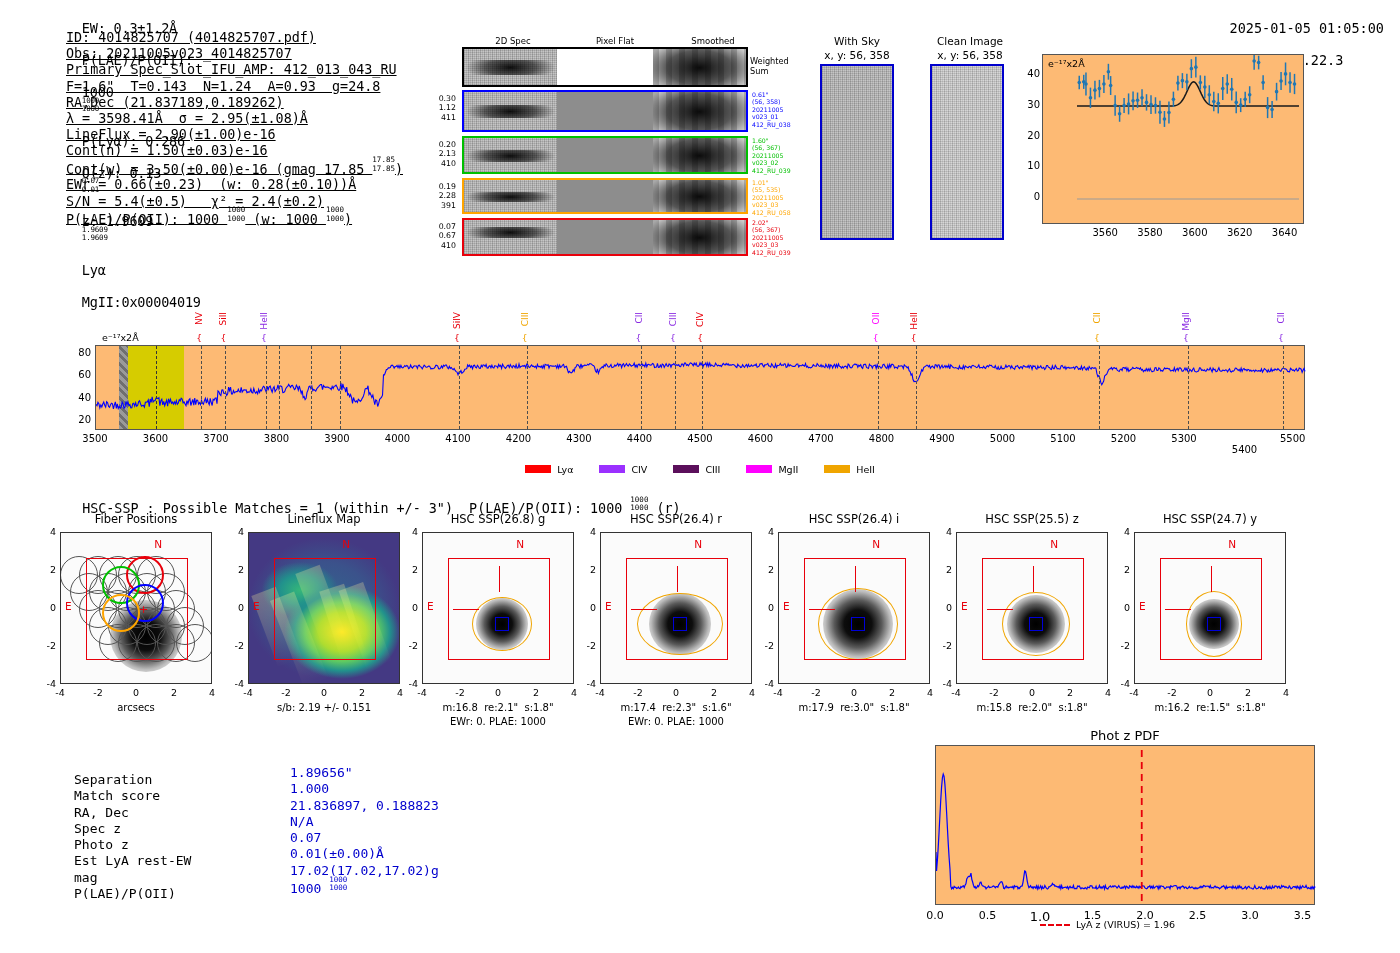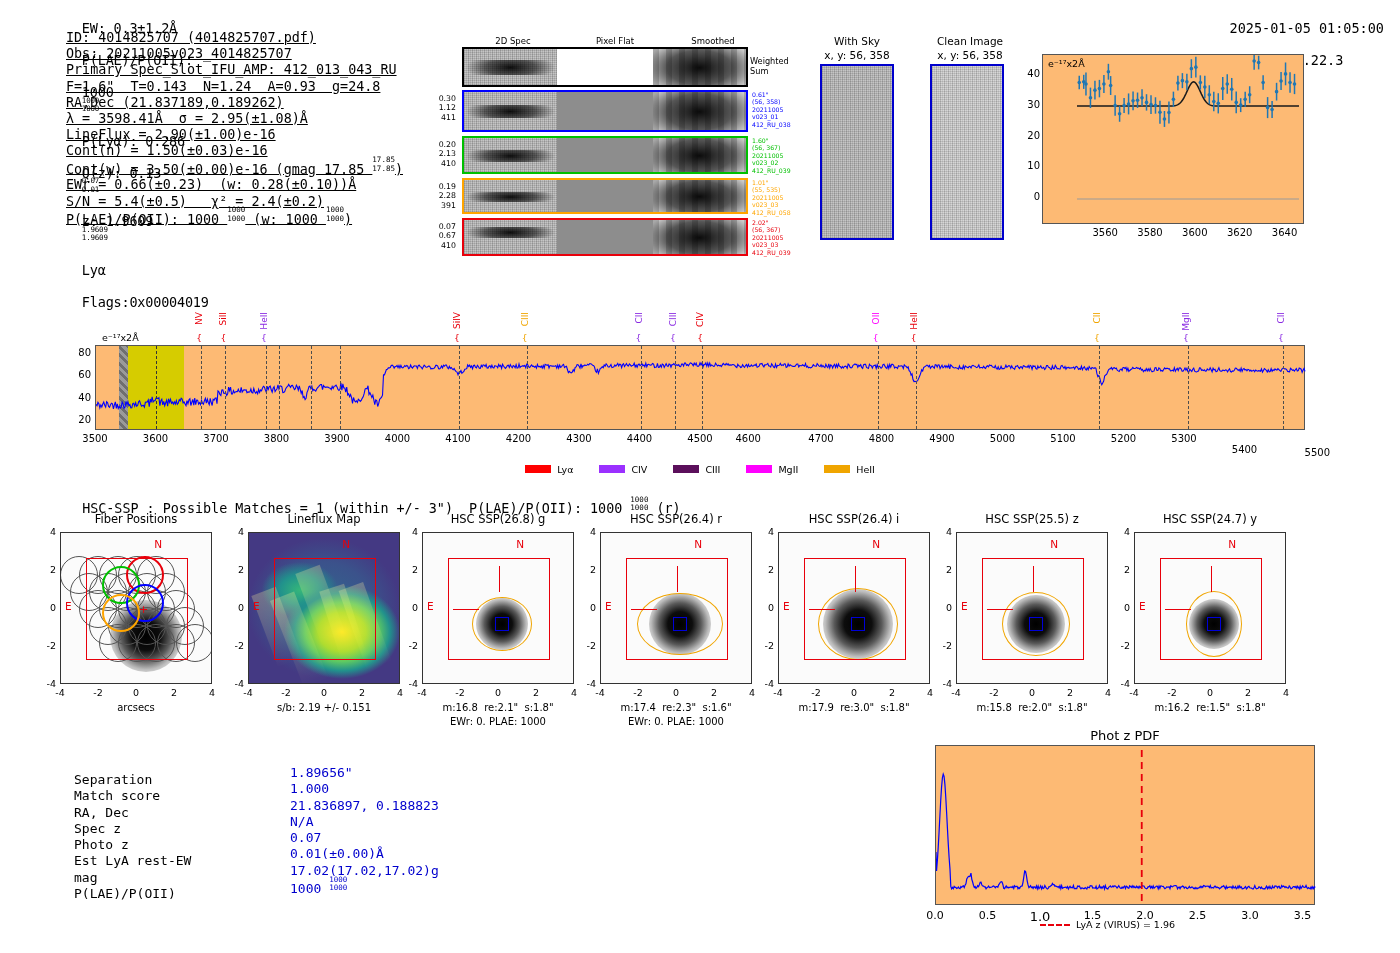--- a/index.html
+++ b/index.html
@@ -112,21 +112,21 @@
   <span>P(Lyα): 0.286</span>
   <span>  </span>
   <span>Q(z): 0.13</span>
   <sup class="frac"><i class="top">0.07</i><i class="bot">0.01</i></sup>
   <span>  </span>
   <span>z: 1.9609</span>
   <sup class="frac"><i class="top">1.9609</i><i class="bot">1.9609</i></sup>
   <span> </span>
   <span>Lyα</span>
   <span>  </span>
-  <span>Flags:0x00004019</span>
+  <span>MgII:0x00004019</span>
 </div>
 
 <div class="abs mono nw" id="header-date">
   <span>2025-01-05 01:05:00</span>
   <span>  </span>
   <span>Version 1.22.3</span>
 </div>
 
 <div class="abs mono" id="info-block">
   <div>ID: 4014825707 (4014825707.pdf)</div>
@@ -406,30 +406,30 @@
     <div class="tick-lbl" style="left: 130.5px; top: 433px; width: 50px; text-align: center;">3600</div>
     <div class="tick-lbl" style="left: 191px; top: 433px; width: 50px; text-align: center;">3700</div>
     <div class="tick-lbl" style="left: 251.5px; top: 433px; width: 50px; text-align: center;">3800</div>
     <div class="tick-lbl" style="left: 312px; top: 433px; width: 50px; text-align: center;">3900</div>
     <div class="tick-lbl" style="left: 372.5px; top: 433px; width: 50px; text-align: center;">4000</div>
     <div class="tick-lbl" style="left: 433px; top: 433px; width: 50px; text-align: center;">4100</div>
     <div class="tick-lbl" style="left: 493.5px; top: 433px; width: 50px; text-align: center;">4200</div>
     <div class="tick-lbl" style="left: 554px; top: 433px; width: 50px; text-align: center;">4300</div>
     <div class="tick-lbl" style="left: 614.5px; top: 433px; width: 50px; text-align: center;">4400</div>
     <div class="tick-lbl" style="left: 675px; top: 433px; width: 50px; text-align: center;">4500</div>
-    <div class="tick-lbl" style="left: 735.5px; top: 433px; width: 50px; ">4600</div>
+    <div class="tick-lbl" style="left: 735.5px; top: 433px; width: 50px; text-align: center;">4600</div>
     <div class="tick-lbl" style="left: 796px; top: 433px; width: 50px; text-align: center;">4700</div>
     <div class="tick-lbl" style="left: 856.5px; top: 433px; width: 50px; text-align: center;">4800</div>
     <div class="tick-lbl" style="left: 917px; top: 433px; width: 50px; text-align: center;">4900</div>
     <div class="tick-lbl" style="left: 977.5px; top: 433px; width: 50px; text-align: center;">5000</div>
     <div class="tick-lbl" style="left: 1038px; top: 433px; width: 50px; text-align: center;">5100</div>
     <div class="tick-lbl" style="left: 1098.5px; top: 433px; width: 50px; text-align: center;">5200</div>
     <div class="tick-lbl" style="left: 1159px; top: 433px; width: 50px; text-align: center;">5300</div>
     <div class="tick-lbl" style="left: 1219.5px; top: 433px; width: 50px; text-align: center; margin-top: 11px;">5400</div>
-    <div class="tick-lbl" style="left: 1280px; top: 447px; width: 50px; text-align: right;">5500</div>
+    <div class="tick-lbl" style="left: 1280px; top: 433px; width: 50px; text-align: left;">5500</div>
   </div>
 <div id="spec-yticks">
     <div class="tick-lbl" style="left: 71px; top: 414.053px; width: 20px; text-align: right;">20</div>
     <div class="tick-lbl" style="left: 71px; top: 391.684px; width: 20px; text-align: right;">40</div>
     <div class="tick-lbl" style="left: 71px; top: 369.316px; width: 20px; text-align: right;">60</div>
     <div class="tick-lbl" style="left: 71px; top: 346.947px; width: 20px; text-align: right;">80</div>
   </div>
 <div class="abs" id="spec-legend" style="left:0;top:458px;width:1400px;text-align:center;"><span class="legend-item">
       <span class="legend-swatch" style="background: rgb(255, 0, 0);"></span>
       <span>Lyα</span>

